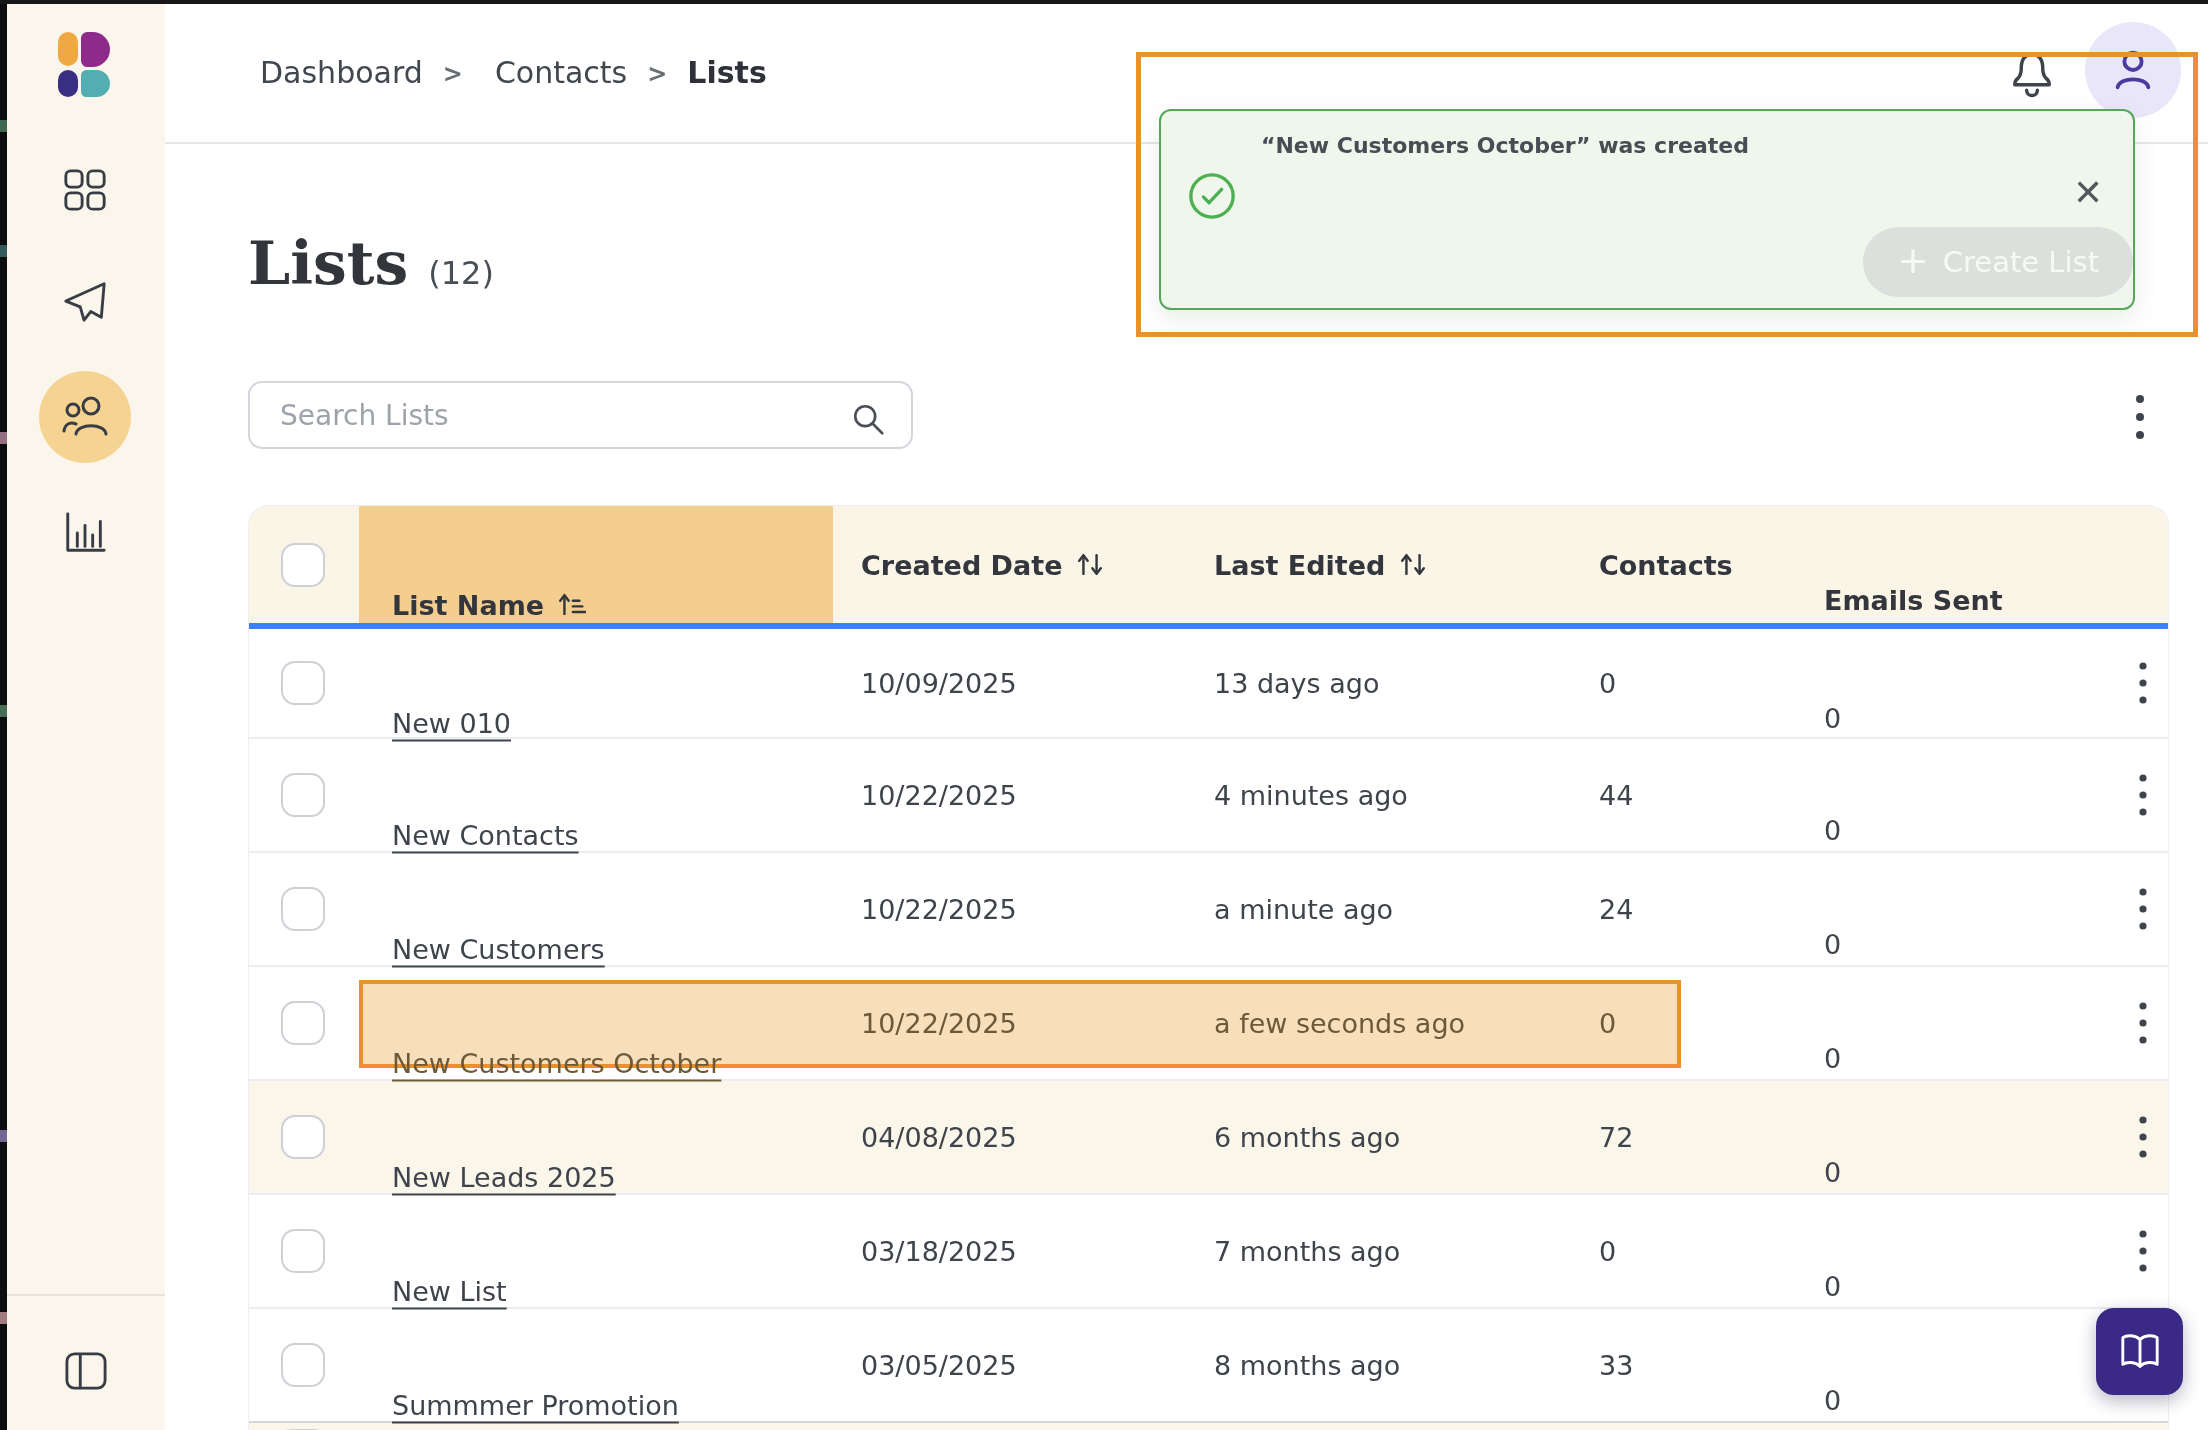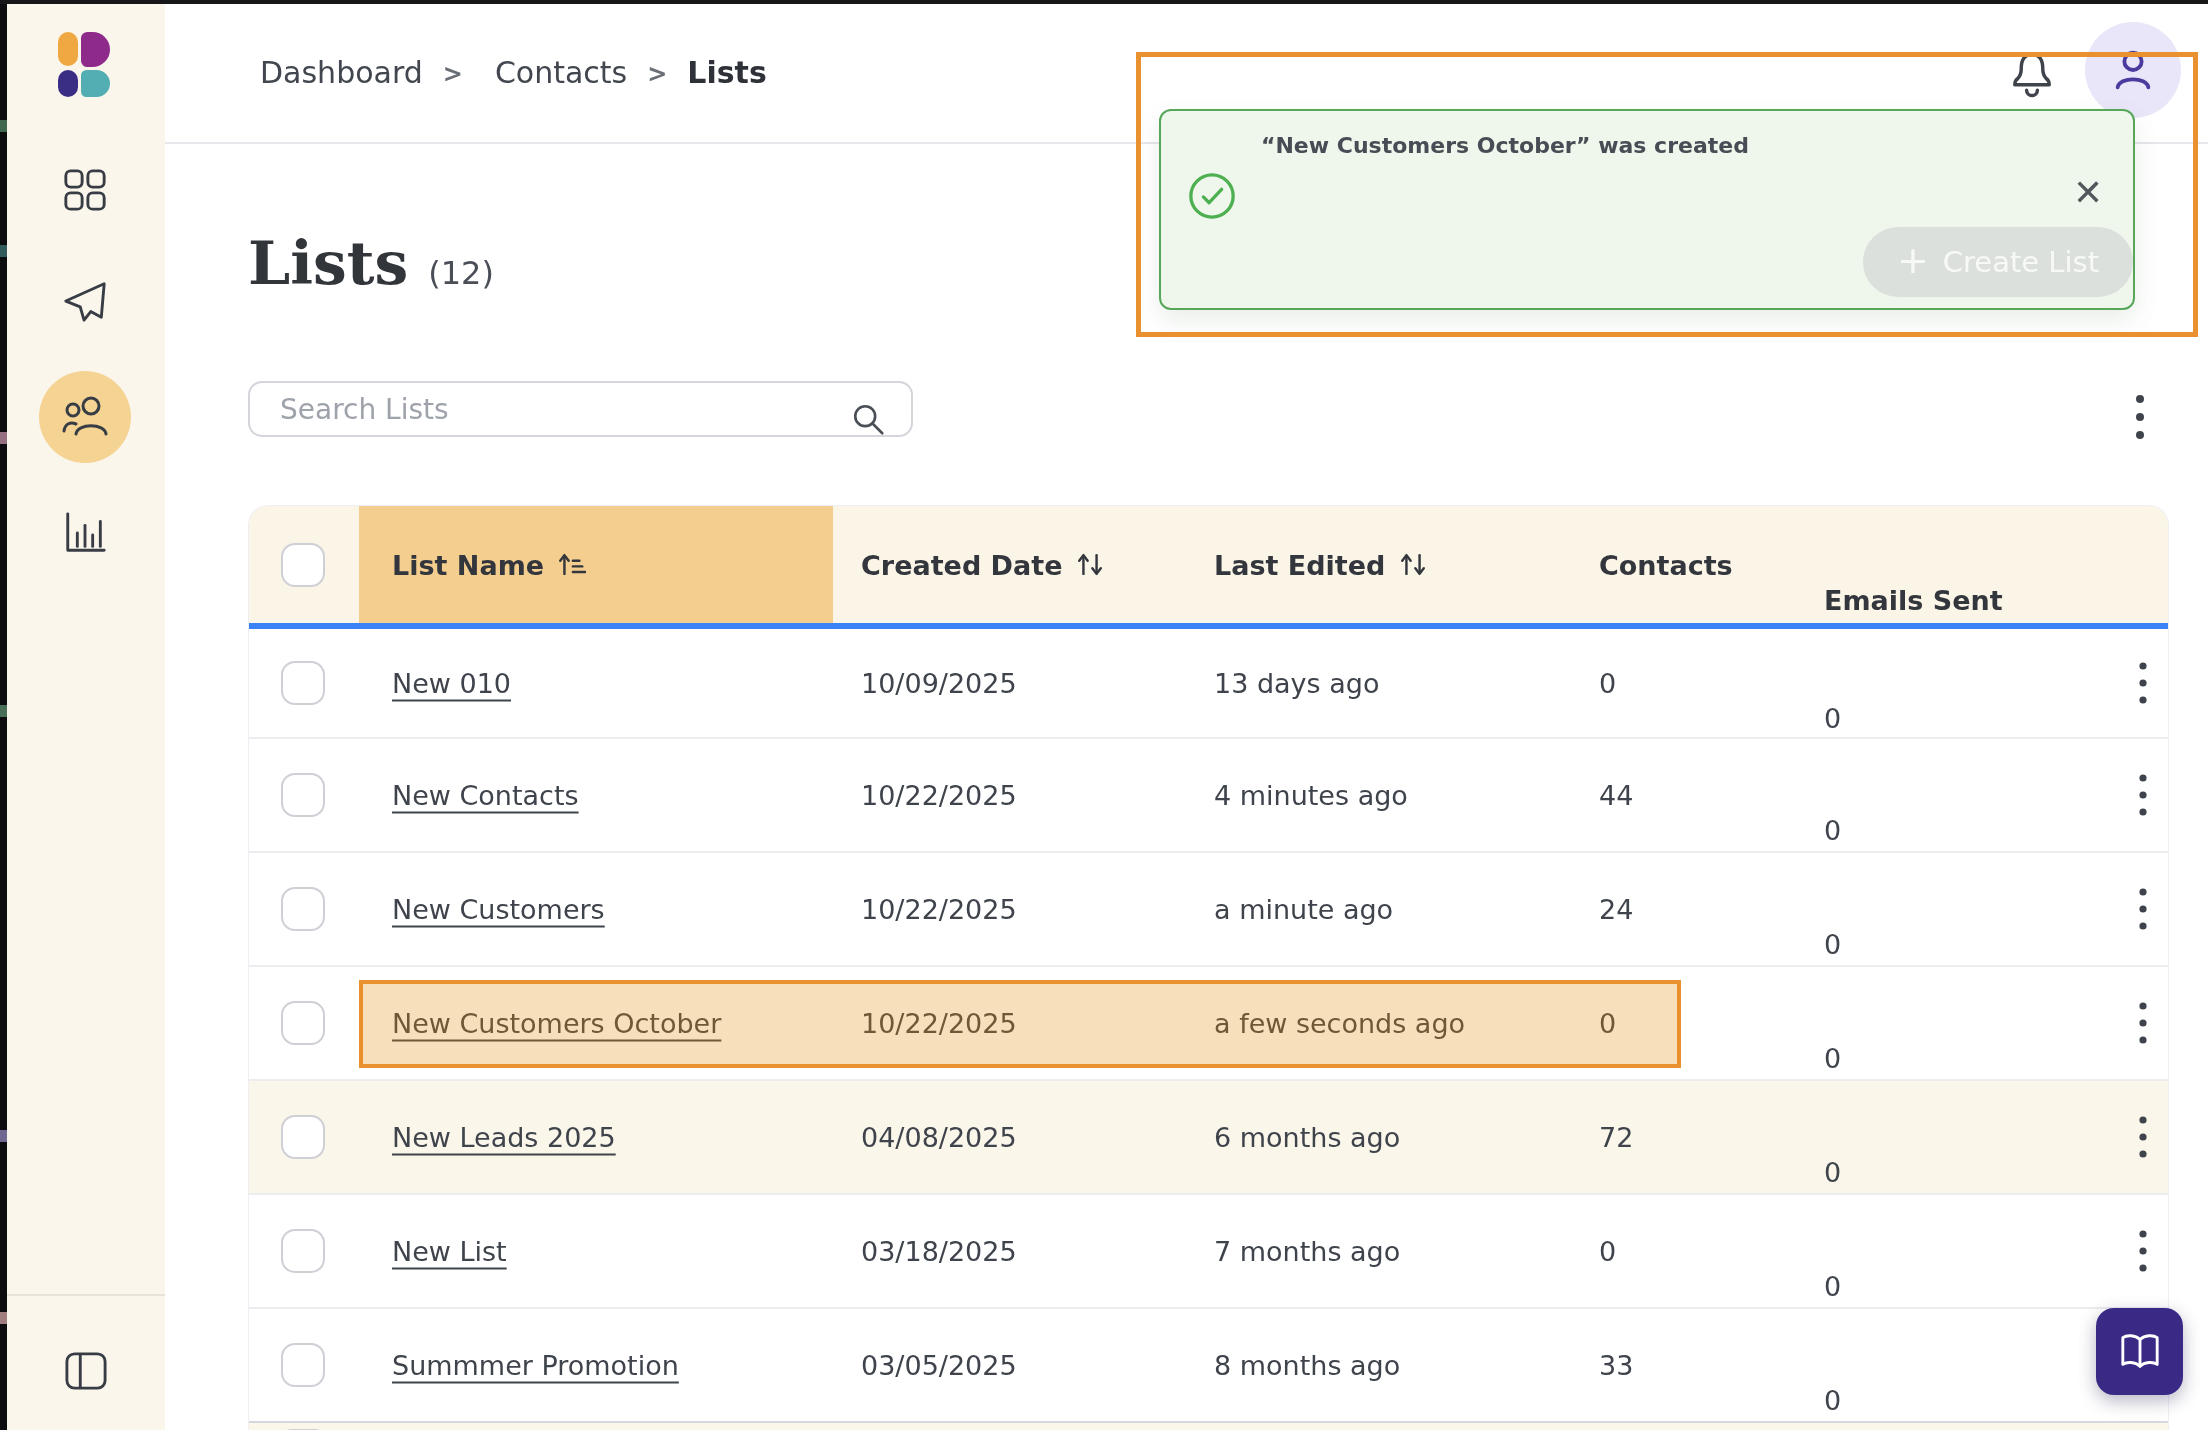--- a/index.html
+++ b/index.html
@@ -40,21 +40,21 @@
   .avatar{position:absolute;left:2085px;top:22px;width:96px;height:96px;border-radius:50%;
           background:#E9E6F9;display:flex;align-items:center;justify-content:center;z-index:5;cursor:pointer;border:none;}
   .avatar svg{stroke:#4D3A9E;fill:none;stroke-width:4;stroke-linecap:round;}
 
   
   .page-title-row{position:absolute;left:248px;top:228px;display:flex;align-items:baseline;gap:20px;z-index:1;}
   .page-title{font-family:"DejaVu Serif","Liberation Serif",serif;font-weight:700;font-size:60px;color:#32363B;}
   .page-count{font-size:32px;color:#4A4F57;}
 
   
-  .search-box{position:absolute;left:248px;top:381px;width:665px;height:56px;border:2px solid #D5D5DB;
+  .search-box{position:absolute;left:248px;top:381px;width:665px;height:68px;border:2px solid #D5D5DB;
               border-radius:14px;background:#fff;z-index:1;}
   .search-box input{position:absolute;left:0;top:0;width:100%;height:100%;border:none;outline:none;
               background:transparent;padding:0 70px 0 30px;font-size:28px;color:#3F444C;
               font-family:"DejaVu Sans","Liberation Sans",sans-serif;}
   .search-box input::placeholder{color:#9EA2AA;}
   .search-box svg{position:absolute;right:24px;top:19px;stroke:#4A4F57;fill:none;stroke-width:2.8;stroke-linecap:round;}
   .kebab-top{position:absolute;left:2118px;top:386px;width:44px;height:62px;background:none;border:none;cursor:pointer;
              display:flex;align-items:center;justify-content:center;z-index:1;}
 
   .kebab-dots circle{fill:#3F444C;}
@@ -62,21 +62,21 @@
   
   .table{position:absolute;left:248px;top:505px;width:1921px;border:1px solid #EFEEF3;border-bottom:none;
          border-radius:20px 20px 0 0;overflow:hidden;background:#fff;z-index:1;}
   .t-head{position:relative;height:117px;background:#FBF5E7;}
   .tan-cell{position:absolute;left:110px;top:0;width:474px;height:100%;background:#F3CE8E;}
   .hcell{position:absolute;top:50%;transform:translateY(-50%);display:flex;align-items:center;gap:12px;
          font-weight:700;font-size:27px;color:#33373D;white-space:nowrap;cursor:pointer;}
   .hcell svg{stroke:#33373D;fill:none;stroke-width:2.6;stroke-linecap:round;stroke-linejoin:round;}
   .cb{position:absolute;left:32px;top:50%;transform:translateY(-50%);width:44px;height:44px;
       border:2.5px solid #CFCFD6;border-radius:14px;background:#fff;cursor:pointer;z-index:1;}
-  .c-name{left:143px;} .c-created{left:612px;} .c-edited{left:965px;} .c-contacts{left:1350px;} .c-emails{left:1575px;margin-top:35px;}
+  .c-name{left:143px;margin-top:40px;} .c-created{left:612px;} .c-edited{left:965px;} .c-contacts{left:1350px;} .c-emails{left:1575px;margin-top:35px;}
   .t-row{position:relative;height:114px;border-top:2px solid #EDECF1;background:#fff;}
   .t-row:first-child{border-top:6px solid #3b82f6;}
   .t-row.striped{background:#FAF6EA;}
   .cell{position:absolute;top:50%;transform:translateY(-50%);font-size:27px;color:#3F444C;white-space:nowrap;z-index:1;}
   a.cell{cursor:pointer;text-decoration:underline;text-underline-offset:7px;text-decoration-thickness:2px;}
   .row-kebab{position:absolute;left:1872px;top:50%;transform:translateY(-50%);width:44px;height:62px;
              background:none;border:none;cursor:pointer;display:flex;align-items:center;justify-content:center;z-index:1;}
   .t-row.highlighted::before{content:"";position:absolute;left:110px;top:13px;width:1314px;height:80px;
              background:#F8DFBC;border:4px solid #E8912E;z-index:0;}
   .t-row.highlighted .c-name,.t-row.highlighted .c-created,.t-row.highlighted .c-edited,

